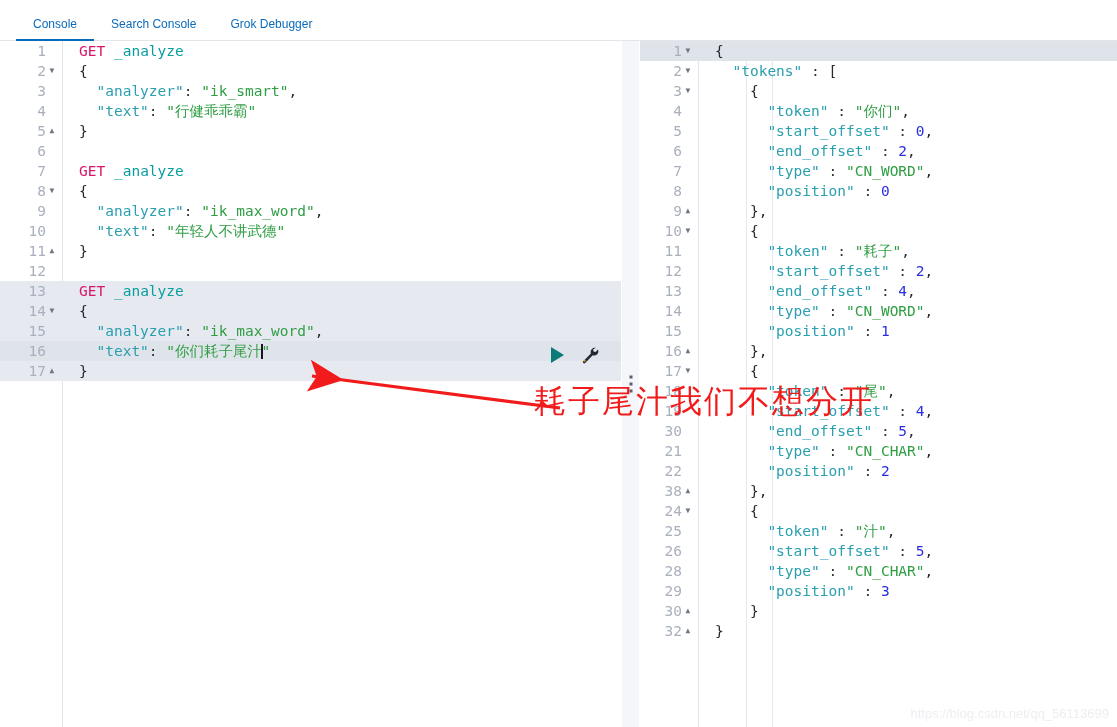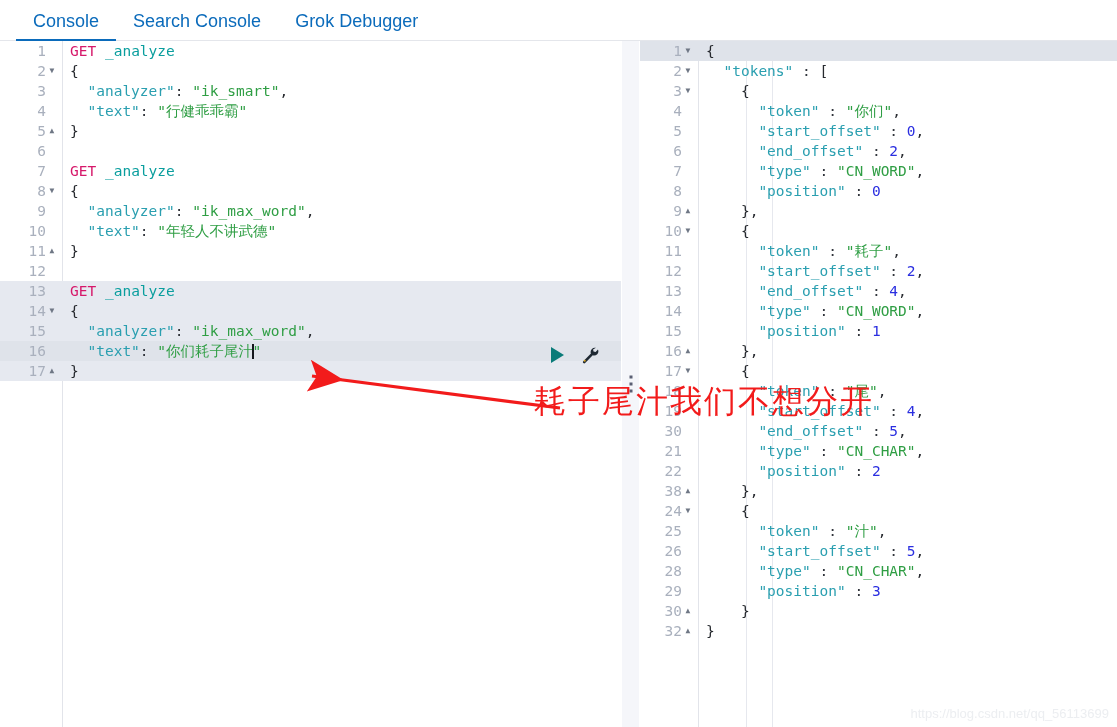--- a/index.html
+++ b/index.html
@@ -15,21 +15,21 @@
   
   .tabbar {
     position: absolute; left: 0; top: 0; width: 1117px; height: 41px;
     background: #ffffff;
     border-bottom: 1px solid #e4e6eb;
     display: flex; align-items: flex-end;
     padding-left: 16px;
   }
   .tab {
     position: relative;
-    font-size: 18px;
+    font-size: 12px;
     color: #0b6bbb;
     padding: 0 17px 10px 17px;
     line-height: 1;
     cursor: pointer;
     white-space: nowrap;
   }
   .tab.active { color: #0b6bbb; }
   .tab.active::after {
     content: "";
     position: absolute;
@@ -114,21 +114,21 @@
     top: 0; bottom: 0;
     width: 1px;
     background: #e2e4ea;
     pointer-events: none;
   }
   .left-panel .gutter-border { left: 62px; }
   .right-panel .gutter-border { left: 58px; }
 
   .codetext {
     flex: 1 1 auto;
-    padding-left: 8px;
+    padding-left: 17px;
     color: #2a2f38;
   }
 
   
   .t-method { color: #d6186a; }
   .t-url    { color: #0a9e9e; }
   .t-punc   { color: #26292e; }
   .t-key    { color: #2a9fb0; }
   .t-str    { color: #2f9e44; }
   .t-strcn  { color: #2f9e44; }

